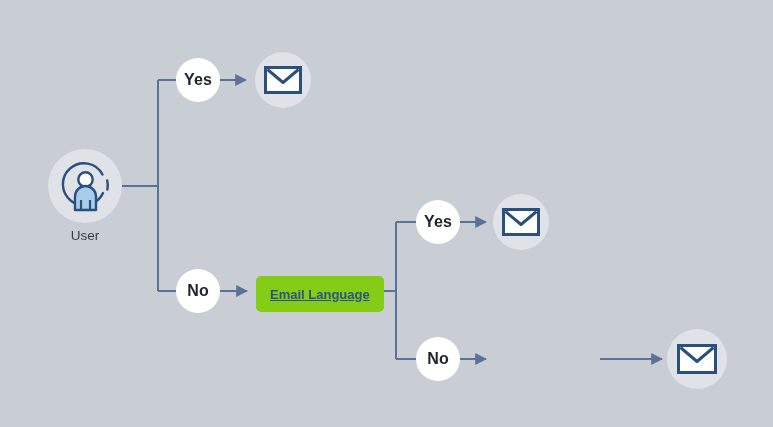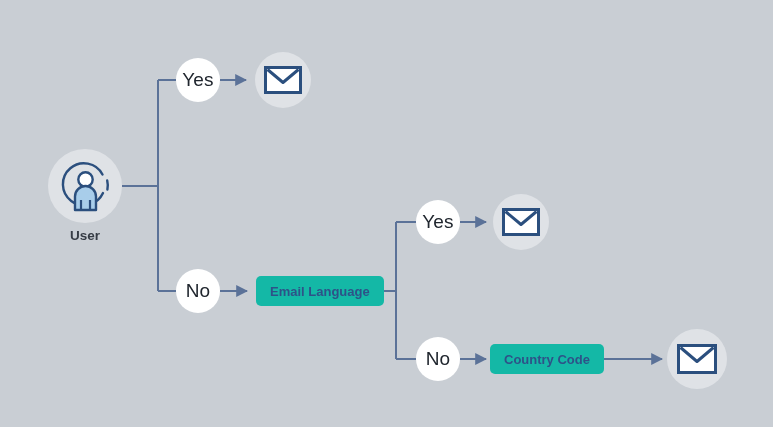--- a/index.html
+++ b/index.html
@@ -30,41 +30,42 @@
   
   .badge {
     position: absolute;
     width: 44px;
     height: 44px;
     border-radius: 50%;
     background: #ffffff;
     display: flex;
     align-items: center;
     justify-content: center;
-    font-size: 19px;
-    font-weight: normal;
+    font-size: 16px;
+    font-weight: bold;
     color: #20262e;
     letter-spacing: 0.1px;
   }
 
   
   .process-box {
     position: absolute;
-    height: 30px;
+    height: 36px;
     border-radius: 5px;
-    background: #14b8a6;
+    background: #84cc16;
     display: flex;
     align-items: center;
     justify-content: center;
     font-size: 13px;
     font-weight: bold;
     color: #2e5288;
     padding: 0 14px;
     box-sizing: border-box;
     white-space: nowrap;
+    text-decoration: underline;
   }
 
   
   .mail-node {
     position: absolute;
     width: 56px;
     height: 56px;
     border-radius: 50%;
     background: #dfe2e6;
     display: flex;
@@ -84,21 +85,21 @@
     border-radius: 50%;
     background: #dfe2e6;
     display: flex;
     align-items: center;
     justify-content: center;
   }
   .user-caption {
     position: absolute;
     text-align: center;
     font-size: 13.5px;
-    font-weight: bold;
+    font-weight: normal;
     color: #363c45;
     line-height: 16px;
     white-space: nowrap;
   }
   .user-caption span { display: block; }
 </style>
 </head>
 <body>
 
 <div id="canvas">
@@ -170,21 +171,20 @@
 
   <div class="badge" style="left:416px; top:337px;">No</div>
 
   <div class="mail-node" style="left:493px; top:194px;">
     <svg width="38" height="28" viewBox="0 0 38 28">
       <rect x="1.5" y="1.5" width="35" height="25" fill="#ffffff" stroke="#2b4f7e" stroke-width="3"></rect>
       <path d="M 3.5 3.5 L 19 16.5 L 34.5 3.5" fill="none" stroke="#2b4f7e" stroke-width="3" stroke-linejoin="round"></path>
     </svg>
   </div>
 
-  <div class="process-box" style="left:490px; top:344px;">Country Code</div>
 
   <div class="mail-node big" style="left:667px; top:329px;">
     <svg width="40" height="30" viewBox="0 0 40 30">
       <rect x="1.5" y="1.5" width="37" height="27" fill="#ffffff" stroke="#2b4f7e" stroke-width="3"></rect>
       <path d="M 3.5 3.5 L 20 17.5 L 36.5 3.5" fill="none" stroke="#2b4f7e" stroke-width="3" stroke-linejoin="round"></path>
     </svg>
   </div>
 
 </div>
 

